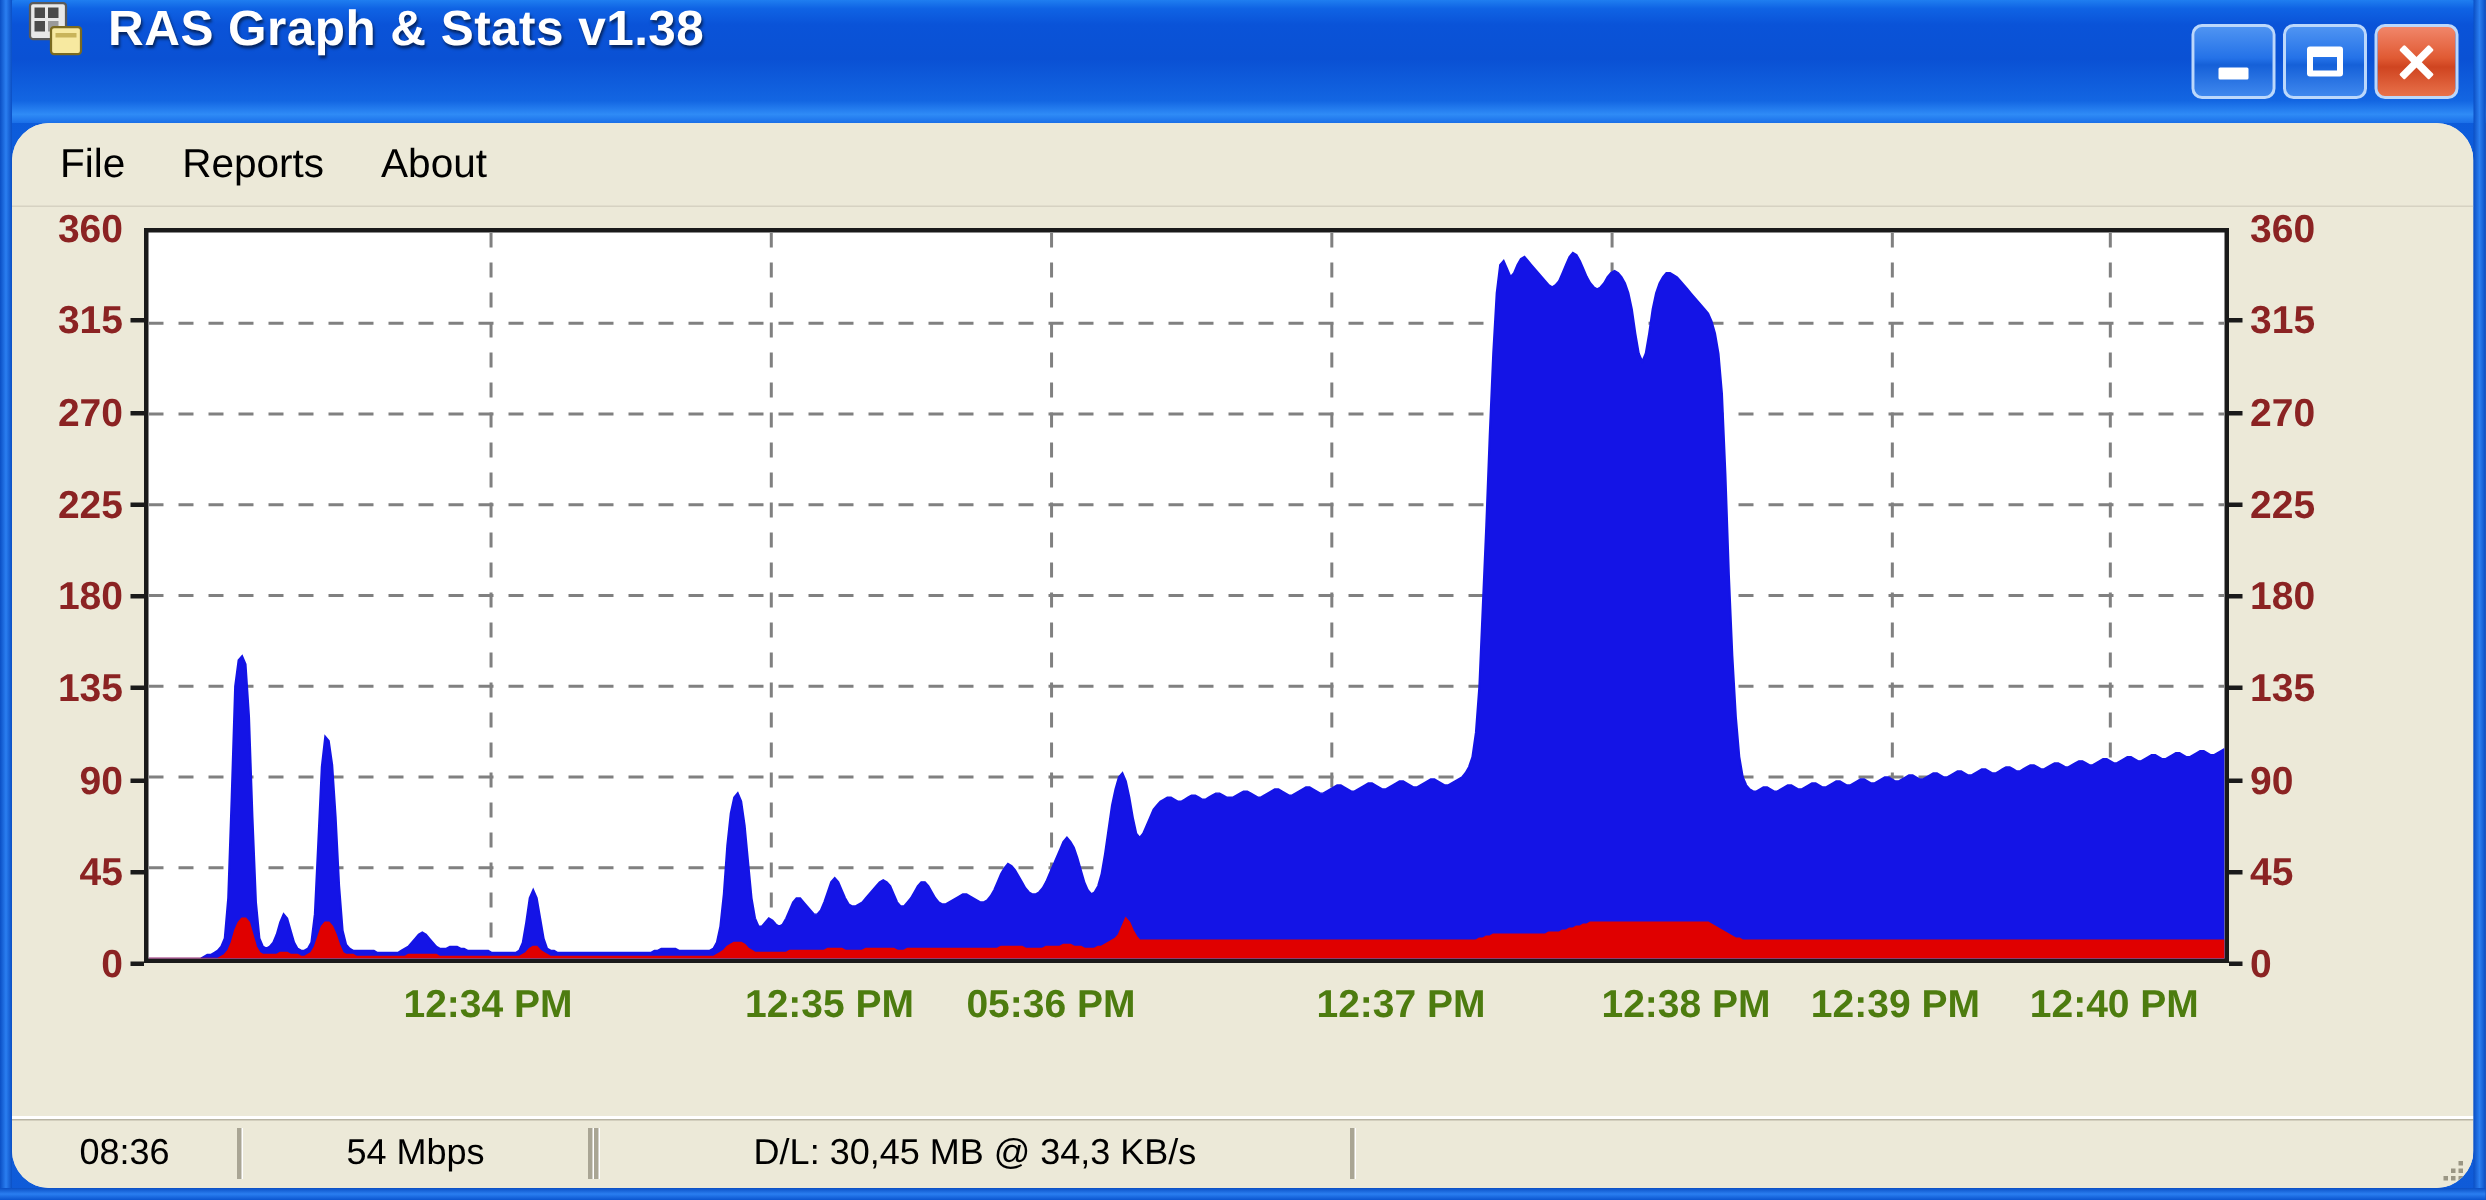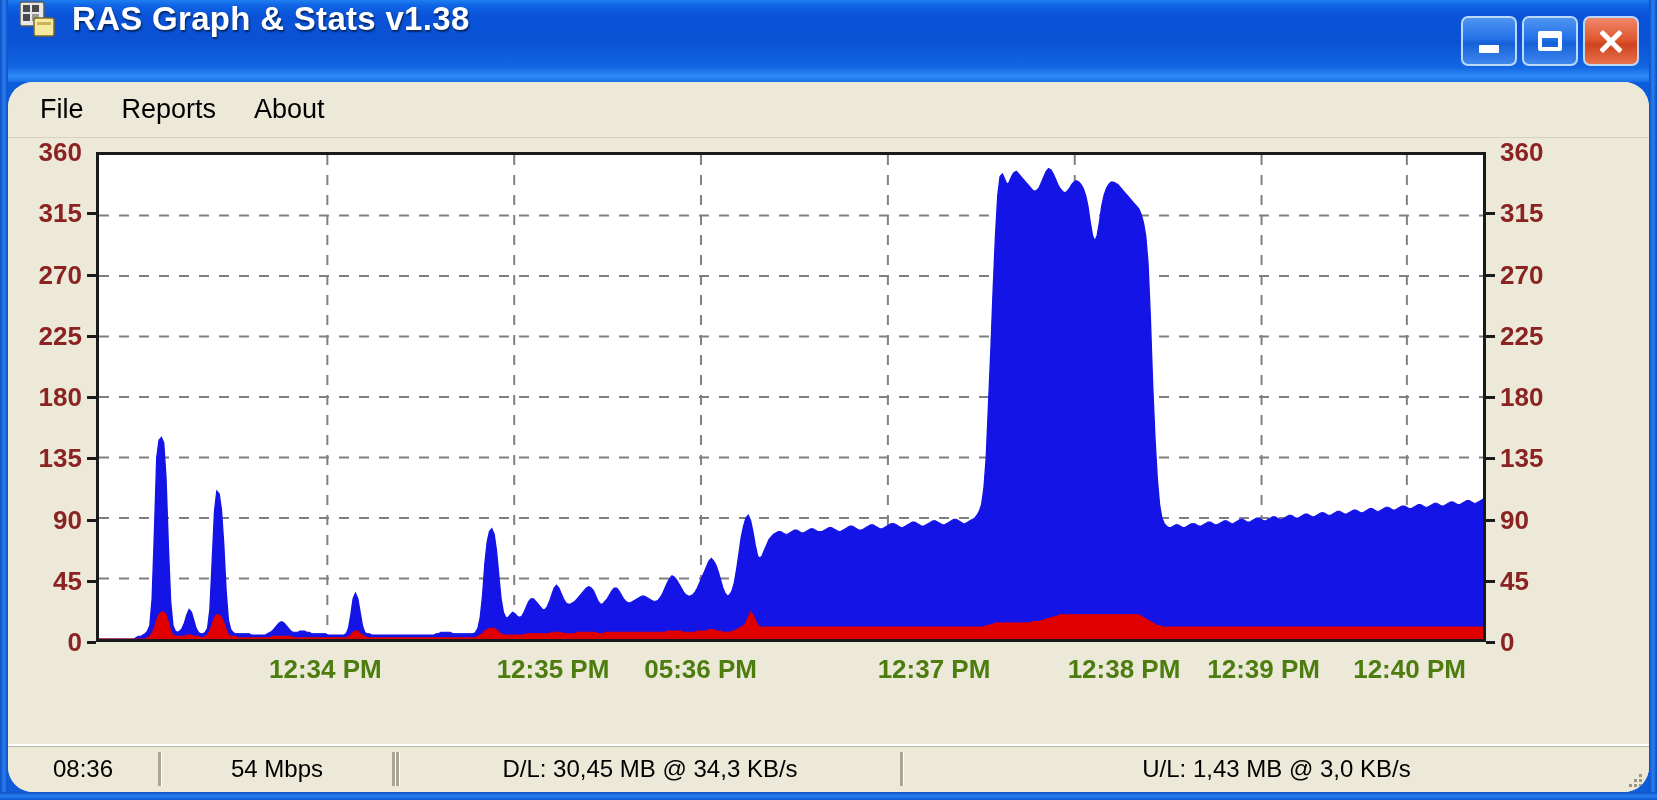--- a/index.html
+++ b/index.html
@@ -351,21 +351,20 @@
     </div>
 
     <div class="statusbar">
       <div class="status-cell" style="flex:0 0 150px;">08:36</div>
       <div class="sep"></div>
       <div class="status-cell" style="flex:0 0 230px;">54 Mbps</div>
       <div class="sep"></div>
       <div class="sep"></div>
       <div class="status-cell" style="flex:0 0 500px;">D/L: 30,45 MB @ 34,3 KB/s</div>
       <div class="sep"></div>
-      <div class="status-cell" style="flex:1 1 auto;">U/L: 1,43 MB @ 3,0 KB/s</div>
       <div class="grip">
         <svg viewBox="0 0 22 22" width="22" height="22">
           <g fill="#9a9684">
             <rect x="16" y="16" width="3" height="3"></rect>
             <rect x="11" y="16" width="3" height="3"></rect>
             <rect x="16" y="11" width="3" height="3"></rect>
             <rect x="6" y="16" width="3" height="3"></rect>
             <rect x="16" y="6" width="3" height="3"></rect>
             <rect x="11" y="11" width="3" height="3"></rect>
           </g>

